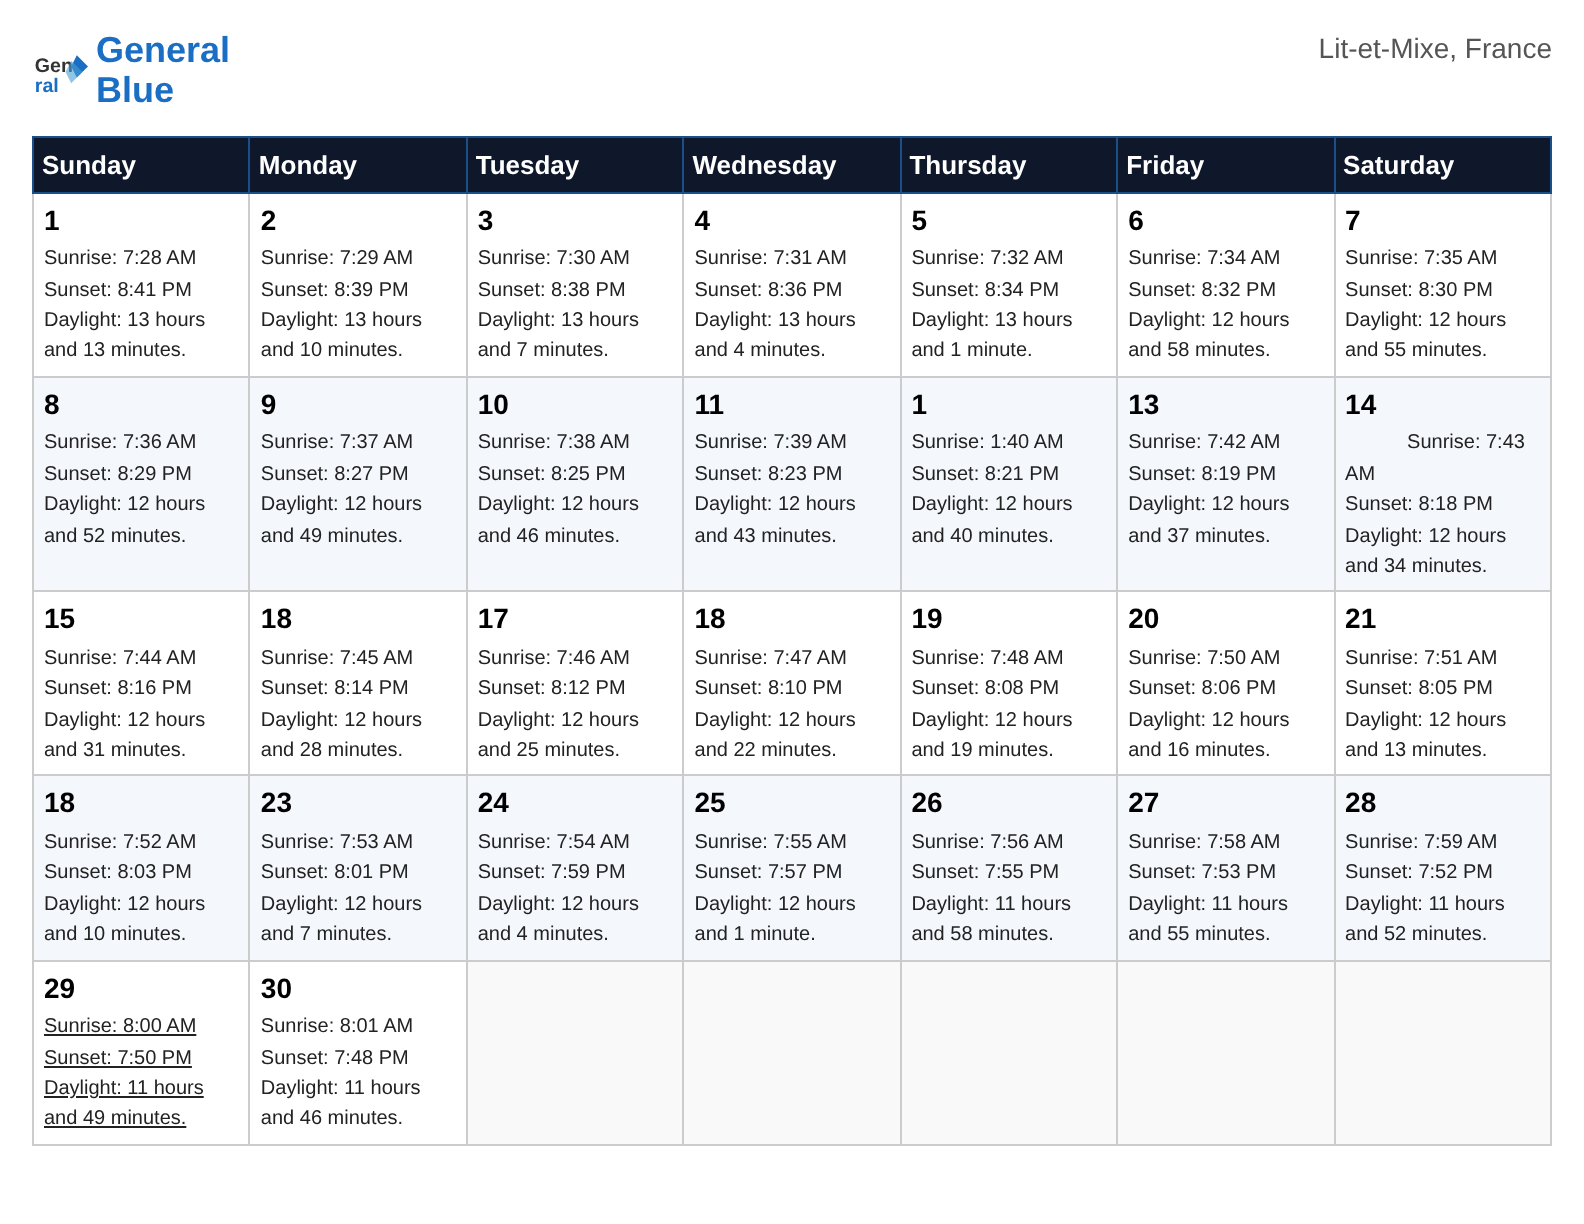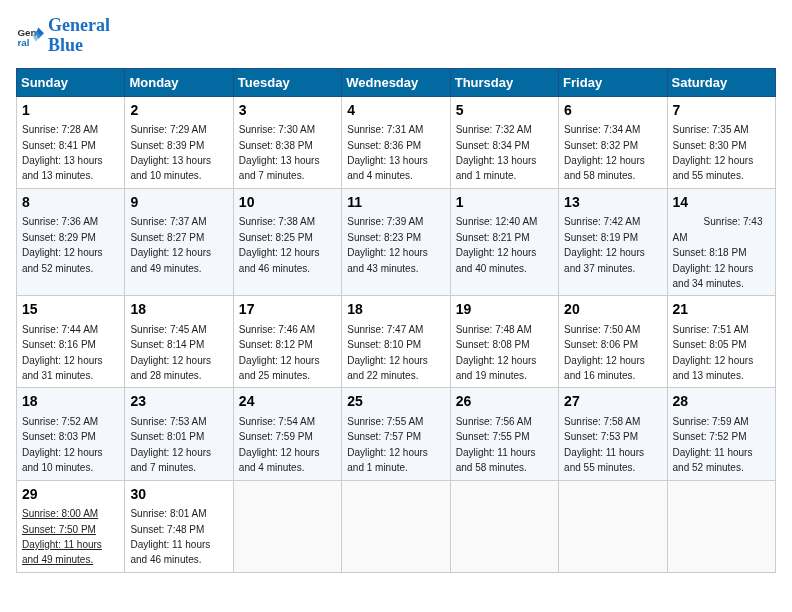--- a/index.html
+++ b/index.html
@@ -19,21 +19,20 @@
     .logo {
       display: flex;
       align-items: center;
       gap: 4px;
     }
     .logo-text {
       font-size: 18px;
       font-weight: bold;
       color: #333;
       line-height: 1.1;
-      font-family: Liberation Serif, serif;
     }
     .logo-text span { color: #1a6fc4; }
     .logo-icon {
       width: 28px;
       height: 28px;
     }
     .title-block { text-align: right; }
     .month-title {
       font-size: 32px;
       color: #333;
@@ -42,21 +41,21 @@
     .subtitle {
       font-size: 14px;
       color: #555;
     }
     table {
       width: 100%;
       border-collapse: collapse;
       font-size: 11px;
     }
     thead tr th {
-      background: #0369a1;
+      background: #0f172a;
       color: #fff;
       padding: 6px 4px;
       text-align: left;
       font-size: 13px;
       font-weight: bold;
       border: 1px solid #1a4f8a;
     }
     tbody tr td {
       vertical-align: top;
       padding: 4px 5px;
@@ -91,20 +90,21 @@
       <polygon points="28,12 36,20 28,28 24,20" fill="#4a9fd4" opacity="0.6"></polygon>
     </svg>
     <div>
       <div class="logo-text">
         <span>General</span><br>
         <span>Blue</span>
       </div>
     </div>
   </div>
   <div class="title-block">
+    <div class="subtitle">Lit-et-Mixe, France</div>
   </div>
 </div>
 
 <table>
   <thead>
     <tr>
     <th>Sunday</th>
         <th>Monday</th>
         <th>Tuesday</th>
         <th>Wednesday</th>
@@ -154,21 +154,21 @@
 Daylight: 12 hours
 and 49 minutes.</span></td>
         <td><span class="day-num">10</span><span class="day-info" style="white-space: pre-line;">Sunrise: 7:38 AM
 Sunset: 8:25 PM
 Daylight: 12 hours
 and 46 minutes.</span></td>
         <td><span class="day-num">11</span><span class="day-info" style="white-space: pre-line;">Sunrise: 7:39 AM
 Sunset: 8:23 PM
 Daylight: 12 hours
 and 43 minutes.</span></td>
-        <td><span class="day-num">1</span><span class="day-info" style="white-space: pre-line;">Sunrise: 12:40 AM
+        <td><span class="day-num">1</span><span class="day-info" style="white-space: pre-line;">Sunrise: 1:40 AM
 Sunset: 8:21 PM
 Daylight: 12 hours
 and 40 minutes.</span></td>
         <td><span class="day-num">13</span><span class="day-info" style="white-space: pre-line;">Sunrise: 7:42 AM
 Sunset: 8:19 PM
 Daylight: 12 hours
 and 37 minutes.</span></td>
         <td><span class="day-num">14</span><span class="day-info" style="white-space: pre-line; margin-left: 31px;">Sunrise: 7:43 AM
 Sunset: 8:18 PM
 Daylight: 12 hours

